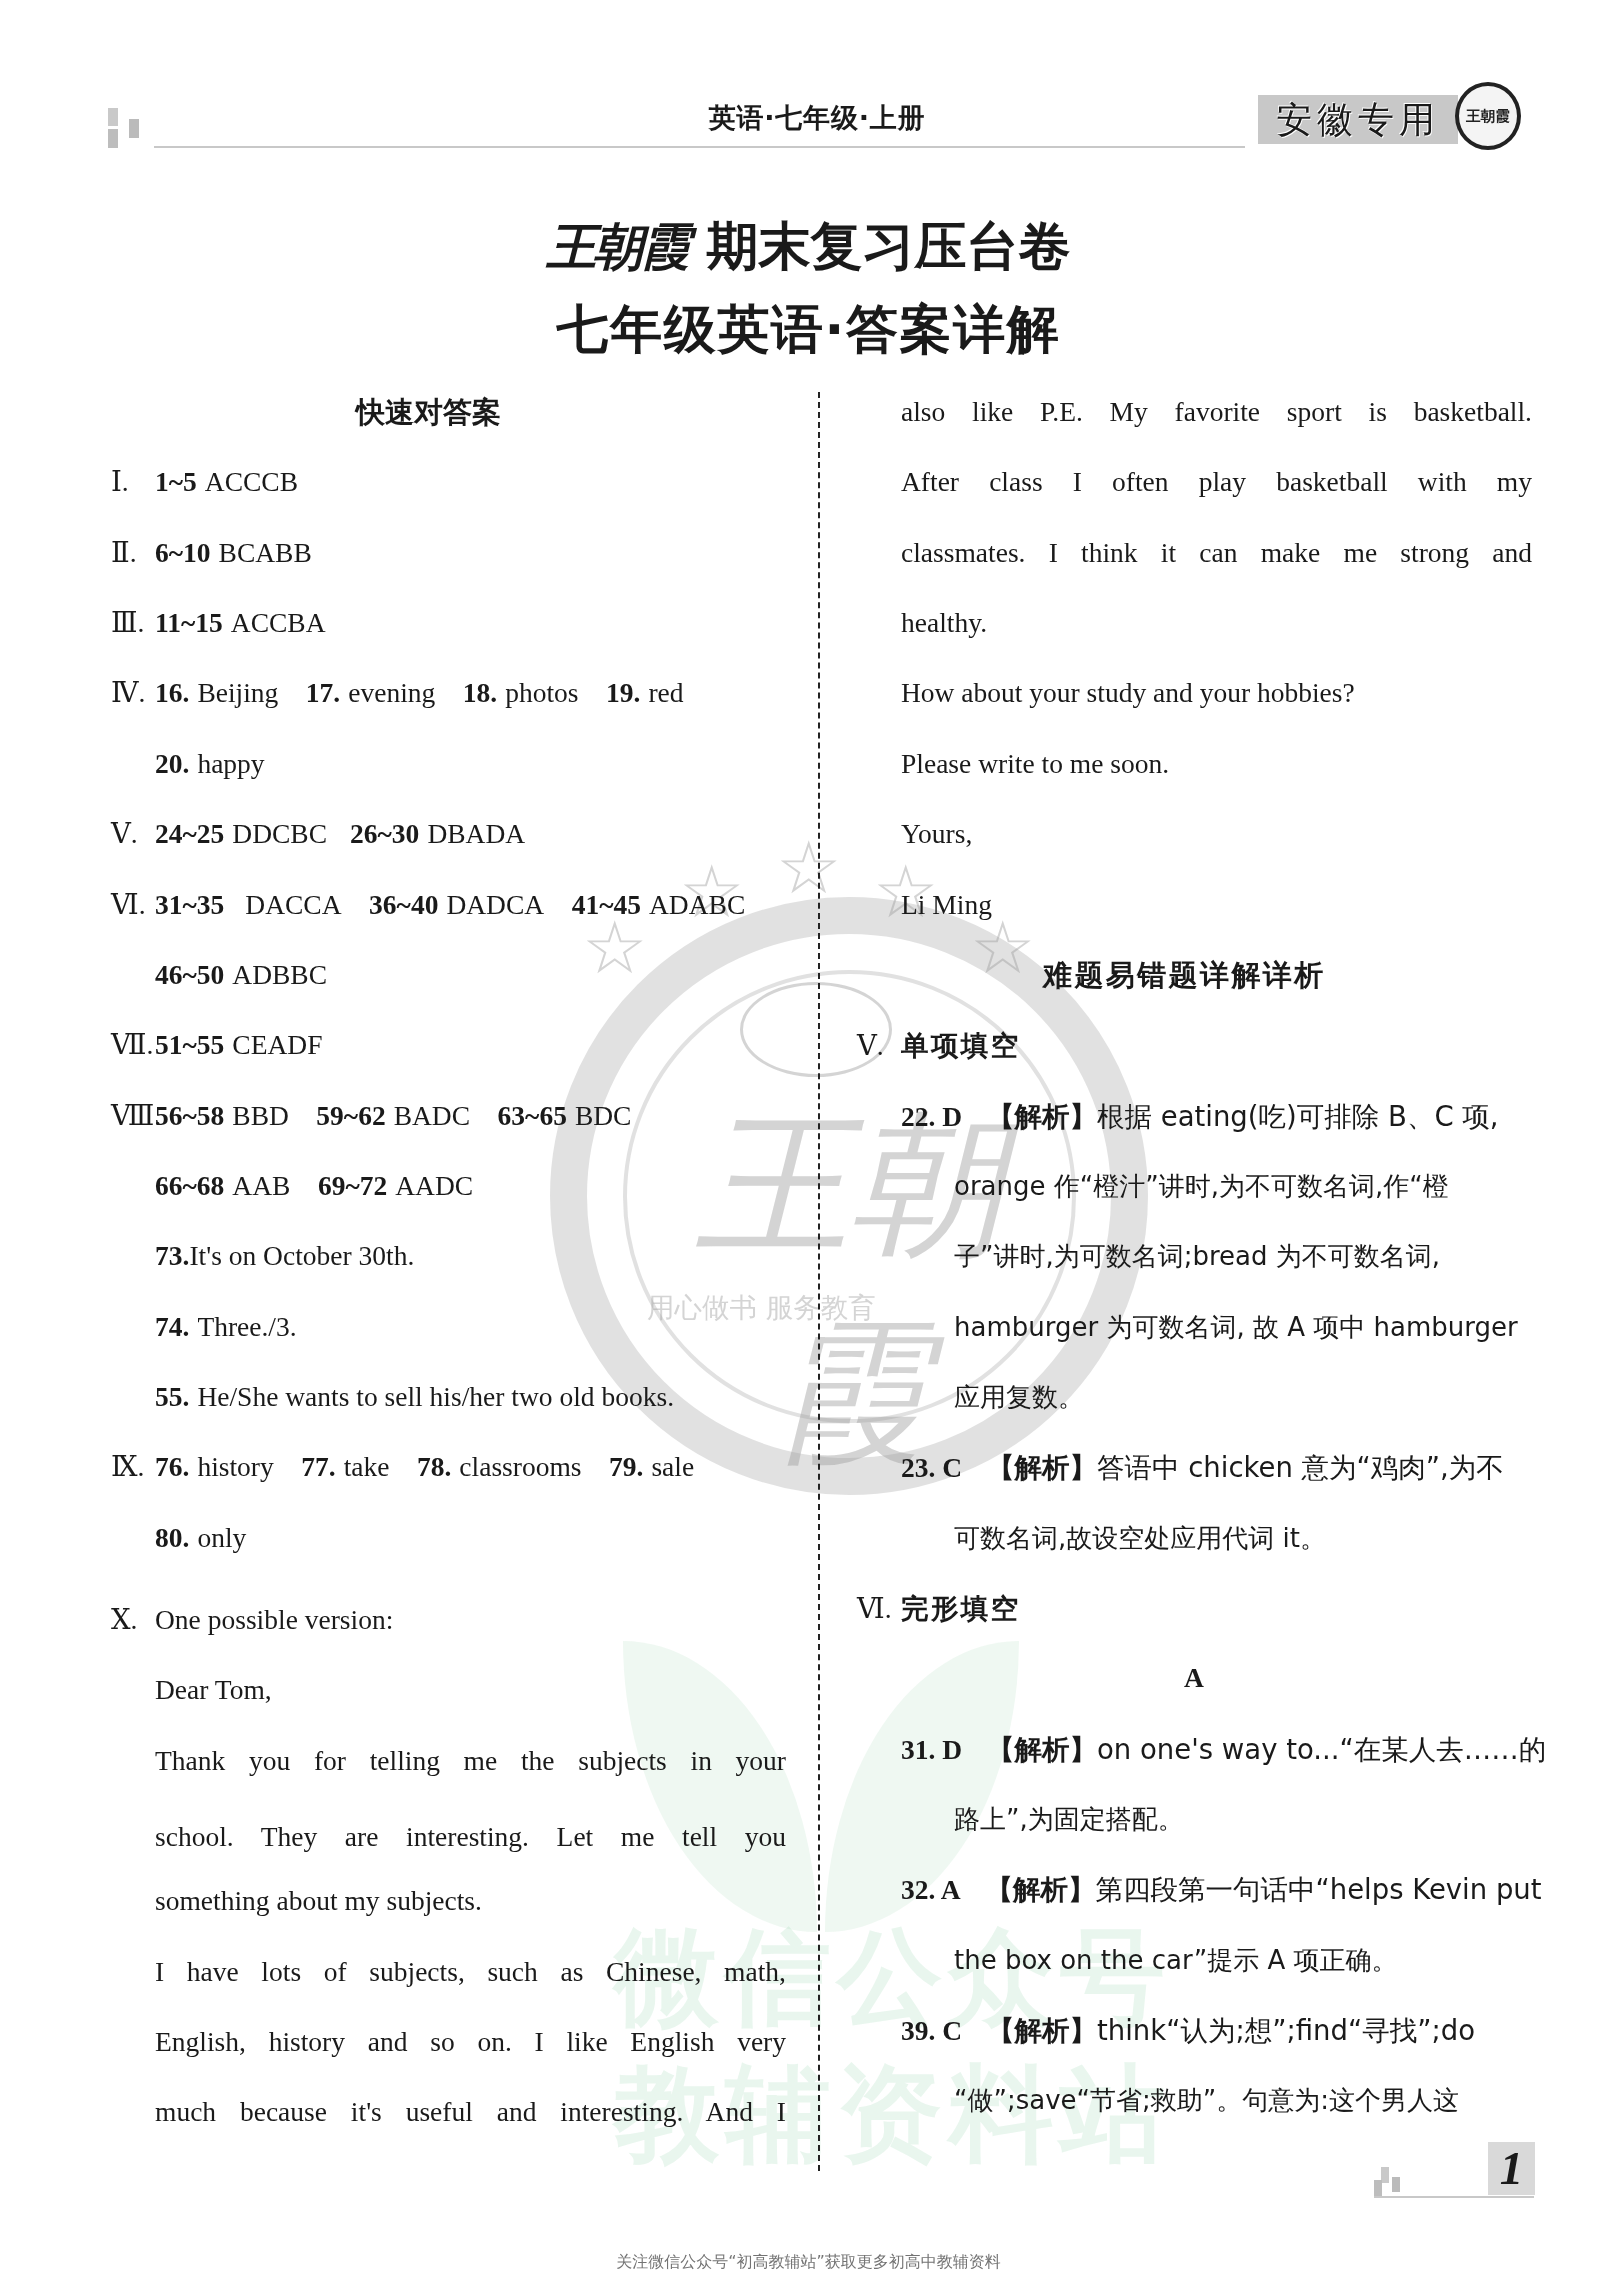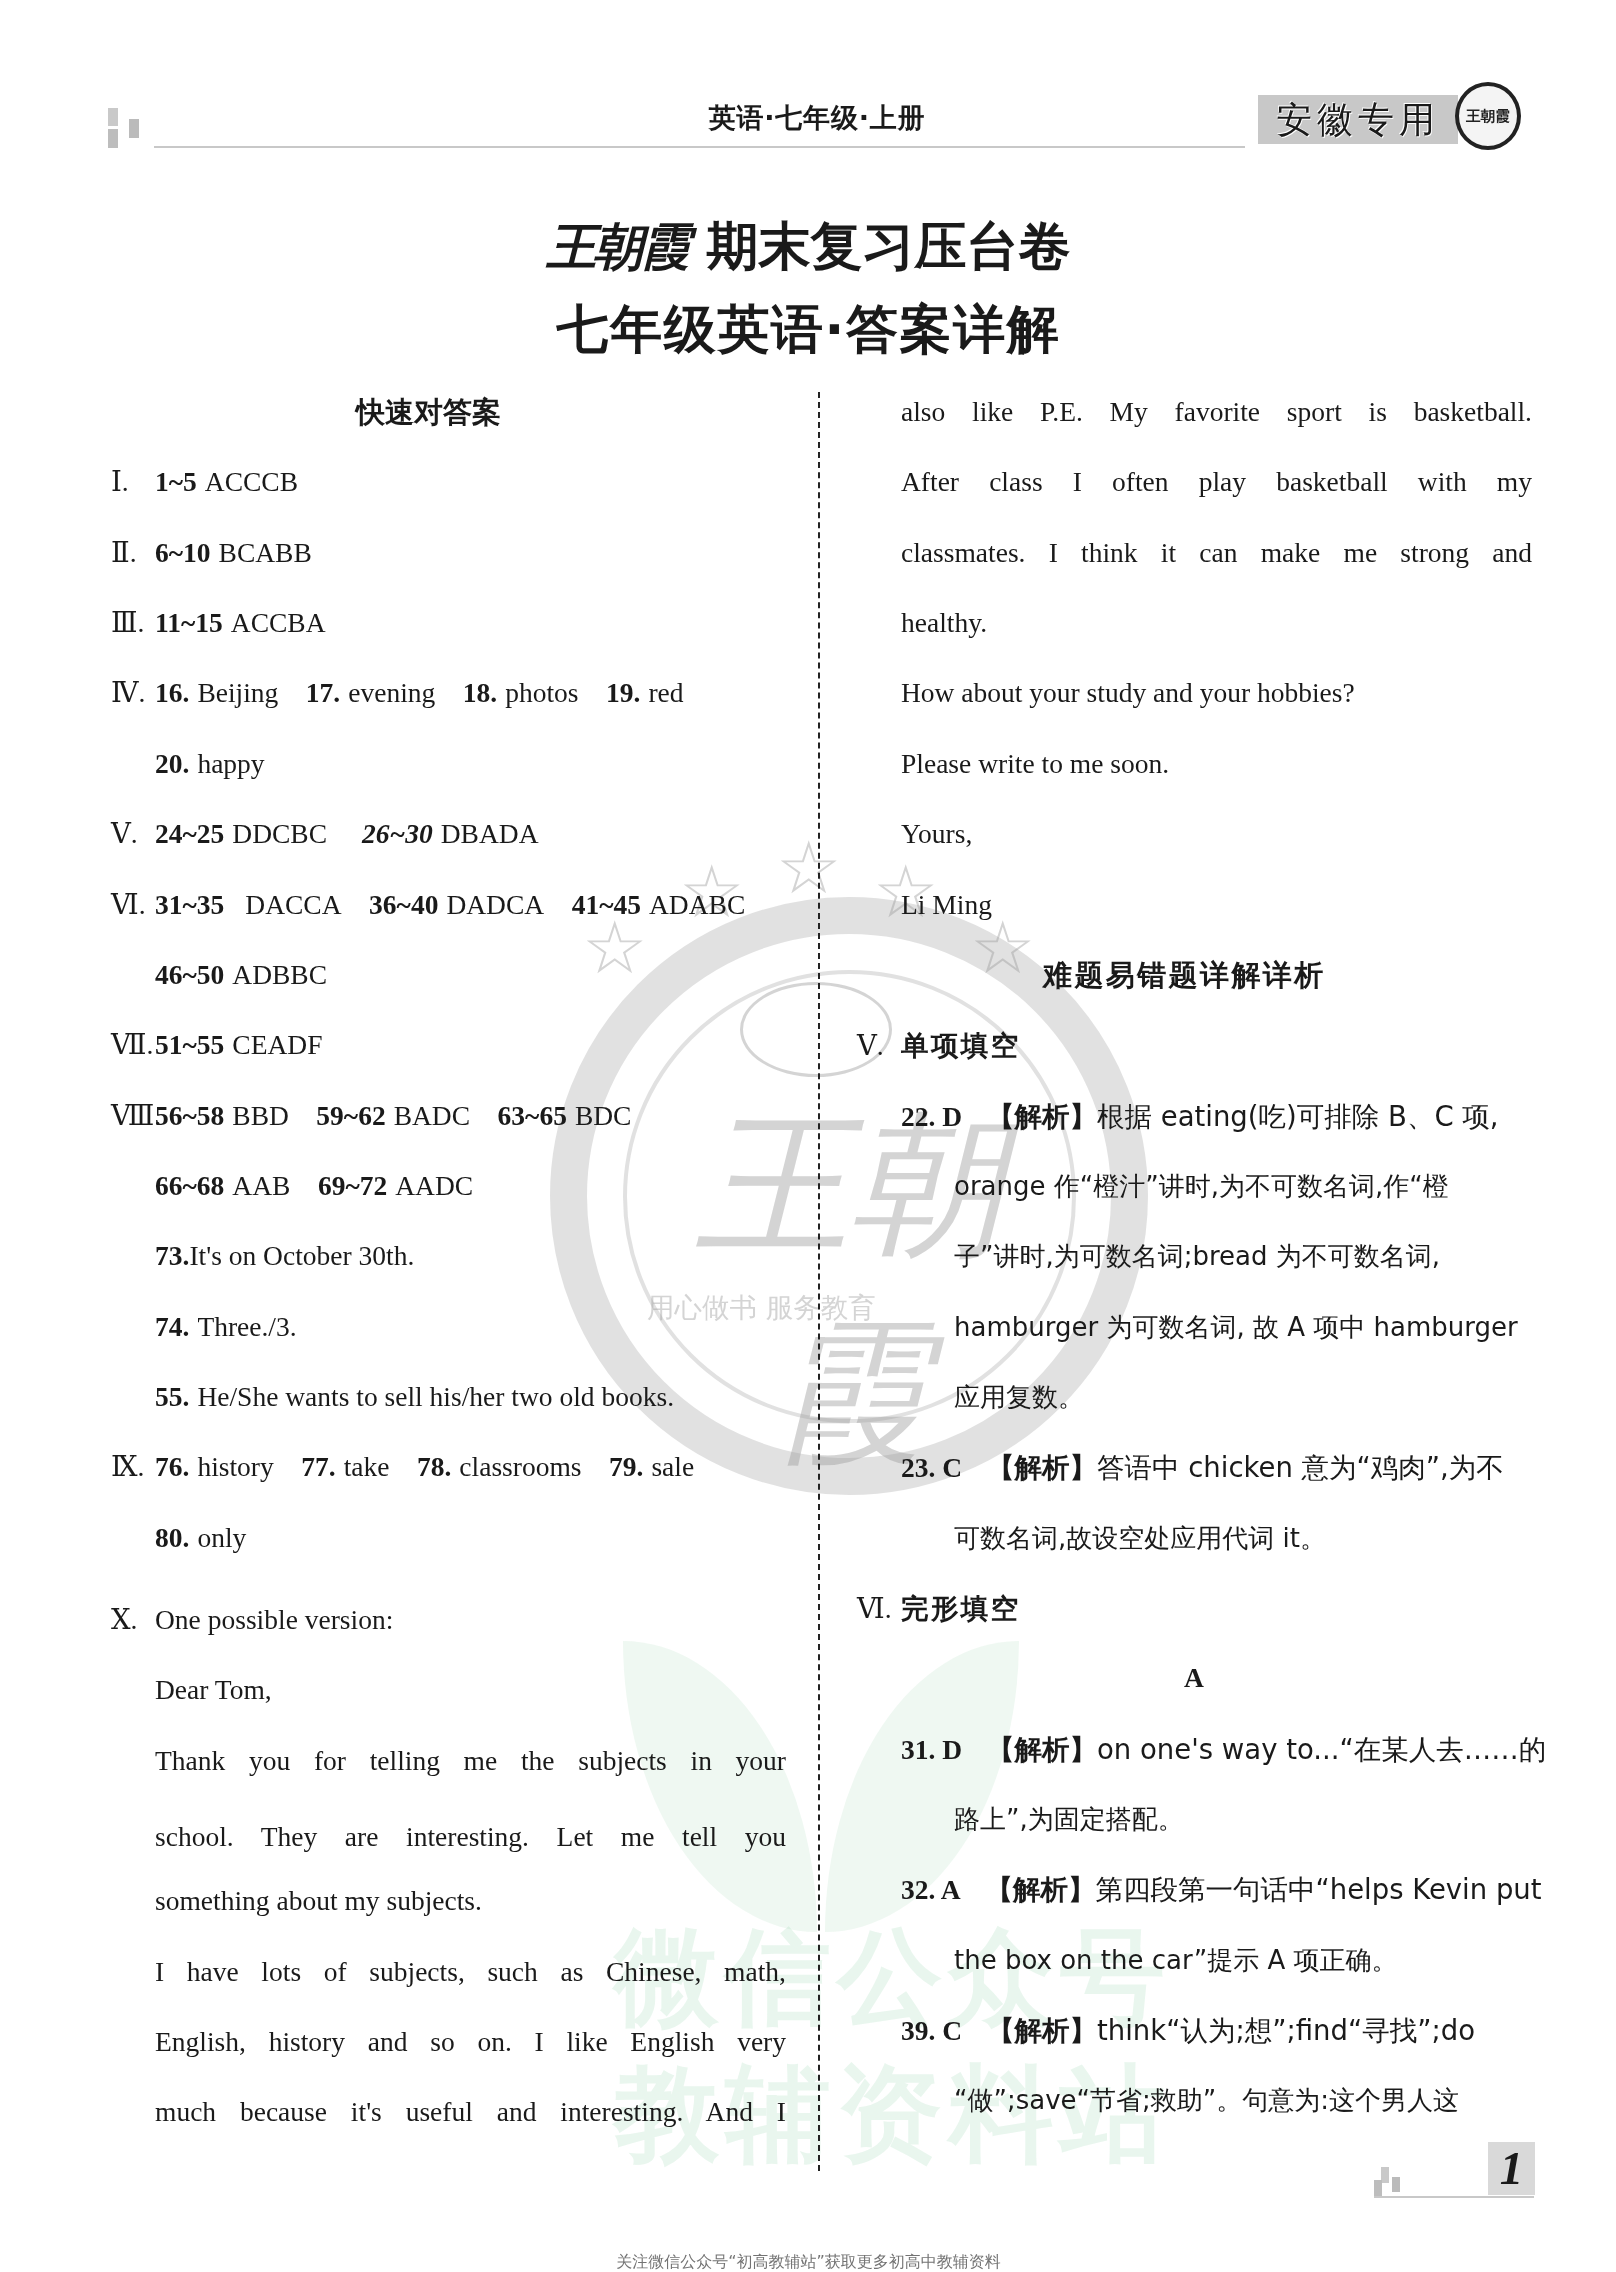--- a/index.html
+++ b/index.html
@@ -77,21 +77,21 @@
 <div class="abs divider"></div>
 
 <div class="line sans sec-h" style="left:356px;top:396px;">快速对答案</div>
 
 <div id="left-list">
     <div class="line" style="left: 111px; top: 466px;"><span class="roman">Ⅰ.</span><span class="num">1~5</span><span style="margin-left: 8px;">ACCCB</span></div>
     <div class="line" style="left: 111px; top: 537px;"><span class="roman">Ⅱ.</span><span class="num">6~10</span><span style="margin-left: 8px;">BCABB</span></div>
     <div class="line" style="left: 111px; top: 607px;"><span class="roman">Ⅲ.</span><span class="num">11~15</span><span style="margin-left: 8px;">ACCBA</span></div>
     <div class="line" style="left: 111px; top: 677px;"><span class="roman">Ⅳ.</span><span class="num">16.</span><span style="margin-left: 8px;">Beijing</span><span class="num" style="margin-left: 27.5px;">17.</span><span style="margin-left: 8px;">evening</span><span class="num" style="margin-left: 27.5px;">18.</span><span style="margin-left: 8px;">photos</span><span class="num" style="margin-left: 27.5px;">19.</span><span style="margin-left: 8px;">red</span></div>
     <div class="line" style="left: 111px; top: 748px;"><span class="roman"></span><span class="num">20.</span><span style="margin-left: 8px;">happy</span></div>
-    <div class="line" style="left: 111px; top: 818px;"><span class="roman">Ⅴ.</span><span class="num">24~25</span><span style="margin-left: 8px;">DDCBC</span><span class="num" style="margin-left: 35px; font-style: italic;">26~30</span><span style="margin-left: 8px;">DBADA</span></div>
+    <div class="line" style="left: 111px; top: 818px;"><span class="roman">Ⅴ.</span><span class="num">24~25</span><span style="margin-left: 8px;">DDCBC</span><span class="num" style="margin-left: 23px;">26~30</span><span style="margin-left: 8px;">DBADA</span></div>
     <div class="line" style="left: 111px; top: 889px;"><span class="roman">Ⅵ.</span><span class="num">31~35</span><span style="margin-left: 21px;">DACCA</span><span class="num" style="margin-left: 27.5px;">36~40</span><span style="margin-left: 8px;">DADCA</span><span class="num" style="margin-left: 27.5px;">41~45</span><span style="margin-left: 8px;">ADABC</span></div>
     <div class="line" style="left: 111px; top: 959px;"><span class="roman"></span><span class="num">46~50</span><span style="margin-left: 8px;">ADBBC</span></div>
     <div class="line" style="left: 111px; top: 1029px;"><span class="roman">Ⅶ.</span><span class="num">51~55</span><span style="margin-left: 8px;">CEADF</span></div>
     <div class="line" style="left: 111px; top: 1100px;"><span class="roman">Ⅷ.</span><span class="num">56~58</span><span style="margin-left: 8px;">BBD</span><span class="num" style="margin-left: 27.5px;">59~62</span><span style="margin-left: 8px;">BADC</span><span class="num" style="margin-left: 27.5px;">63~65</span><span style="margin-left: 8px;">BDC</span></div>
     <div class="line" style="left: 111px; top: 1170px;"><span class="roman"></span><span class="num">66~68</span><span style="margin-left: 8px;">AAB</span><span class="num" style="margin-left: 27.5px;">69~72</span><span style="margin-left: 8px;">AADC</span></div>
     <div class="line" style="left: 111px; top: 1240px;"><span class="roman"></span><span class="num">73.</span><span style="">It's on October 30th.</span></div>
     <div class="line" style="left: 111px; top: 1311px;"><span class="roman"></span><span class="num">74.</span><span style="margin-left: 8px;">Three./3.</span></div>
     <div class="line" style="left: 111px; top: 1381px;"><span class="roman"></span><span class="num">55.</span><span style="margin-left: 8px;">He/She wants to sell his/her two old books.</span></div>
     <div class="line" style="left: 111px; top: 1451px;"><span class="roman">Ⅸ.</span><span class="num">76.</span><span style="margin-left: 8px;">history</span><span class="num" style="margin-left: 27.5px;">77.</span><span style="margin-left: 8px;">take</span><span class="num" style="margin-left: 27.5px;">78.</span><span style="margin-left: 8px;">classrooms</span><span class="num" style="margin-left: 27.5px;">79.</span><span style="margin-left: 8px;">sale</span></div>
     <div class="line" style="left: 111px; top: 1522px;"><span class="roman"></span><span class="num">80.</span><span style="margin-left: 8px;">only</span></div>

